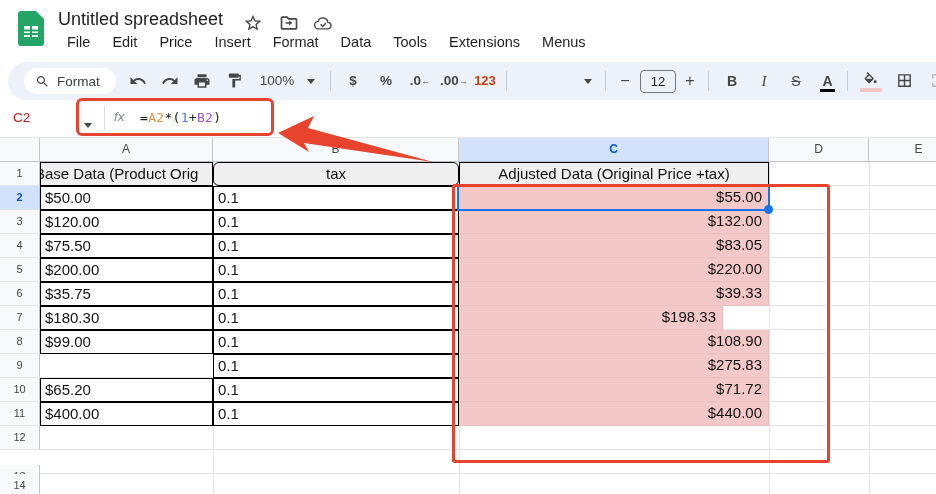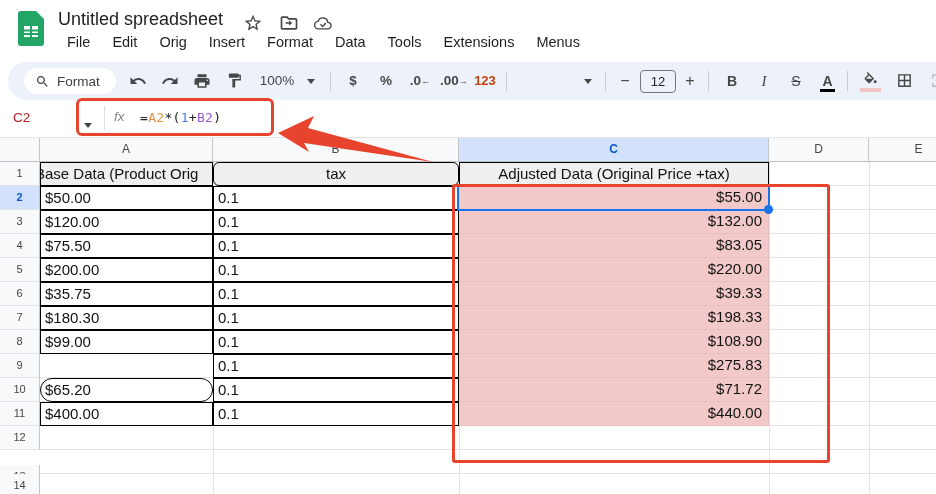--- a/index.html
+++ b/index.html
@@ -73,21 +73,21 @@
     <svg class="abs title-ico" style="left:279px" viewBox="0 0 24 24" fill="#444746">
       <path d="M20 6h-8l-2-2H4c-1.1 0-2 .9-2 2v12c0 1.1.9 2 2 2h16c1.1 0 2-.9 2-2V8c0-1.1-.9-2-2-2zm0 12H4V6h5.17l2 2H20v10zm-8-3v-2H8v-2h4V9l4 3-4 3z"></path>
     </svg>
     <svg class="abs title-ico" style="left:313px" viewBox="0 0 24 24" fill="none" stroke="#444746" stroke-width="1.7">
       <path d="M6.5 19a4.5 4.5 0 0 1-.36-8.99A6 6 0 0 1 17.8 11.2 3.9 3.9 0 0 1 17.6 19z"></path>
       <path d="M9.5 14.2l2 2 3.5-3.6" stroke-linecap="round" stroke-linejoin="round"></path>
     </svg>
     <div class="abs" id="menu-row">
         <div class="menu-item">File</div>
         <div class="menu-item">Edit</div>
-        <div class="menu-item">Orig</div>
+        <div class="menu-item">Price</div>
         <div class="menu-item">Insert</div>
         <div class="menu-item">Format</div>
         <div class="menu-item">Data</div>
         <div class="menu-item">Tools</div>
         <div class="menu-item">Extensions</div>
         <div class="menu-item">Menus</div>
       </div>
   </div>
 
   <div class="abs" id="toolbar">
@@ -218,27 +218,27 @@
       <div class="abs cell bordered" style="left: 213px; top: 96px; width: 246px; height: 24px;">0.1</div>
       <div class="abs cell pink" style="left: 459px; top: 96px; width: 310px; height: 24px;">$83.05</div>
       <div class="abs cell bordered" style="left: 40px; top: 120px; width: 173px; height: 24px;">$200.00</div>
       <div class="abs cell bordered" style="left: 213px; top: 120px; width: 246px; height: 24px;">0.1</div>
       <div class="abs cell pink" style="left: 459px; top: 120px; width: 310px; height: 24px;">$220.00</div>
       <div class="abs cell bordered" style="left: 40px; top: 144px; width: 173px; height: 24px;">$35.75</div>
       <div class="abs cell bordered" style="left: 213px; top: 144px; width: 246px; height: 24px;">0.1</div>
       <div class="abs cell pink" style="left: 459px; top: 144px; width: 310px; height: 24px;">$39.33</div>
       <div class="abs cell bordered" style="left: 40px; top: 168px; width: 173px; height: 24px;">$180.30</div>
       <div class="abs cell bordered" style="left: 213px; top: 168px; width: 246px; height: 24px;">0.1</div>
-      <div class="abs cell pink" style="left: 459px; top: 168px; width: 310px; height: 24px;">$198.33</div>
+      <div class="abs cell pink" style="left: 459px; top: 168px; width: 264px; height: 24px;">$198.33</div>
       <div class="abs cell bordered" style="left: 40px; top: 192px; width: 173px; height: 24px;">$99.00</div>
       <div class="abs cell bordered" style="left: 213px; top: 192px; width: 246px; height: 24px;">0.1</div>
       <div class="abs cell pink" style="left: 459px; top: 192px; width: 310px; height: 24px;">$108.90</div>
       <div class="abs cell bordered" style="left: 213px; top: 216px; width: 246px; height: 24px;">0.1</div>
       <div class="abs cell pink" style="left: 459px; top: 216px; width: 310px; height: 24px;">$275.83</div>
-      <div class="abs cell bordered" style="left: 40px; top: 240px; width: 173px; height: 24px; border-radius: 12px;">$65.20</div>
+      <div class="abs cell bordered" style="left: 40px; top: 240px; width: 173px; height: 24px;">$65.20</div>
       <div class="abs cell bordered" style="left: 213px; top: 240px; width: 246px; height: 24px;">0.1</div>
       <div class="abs cell pink" style="left: 459px; top: 240px; width: 310px; height: 24px;">$71.72</div>
       <div class="abs cell bordered" style="left: 40px; top: 264px; width: 173px; height: 24px;">$400.00</div>
       <div class="abs cell bordered" style="left: 213px; top: 264px; width: 246px; height: 24px;">0.1</div>
       <div class="abs cell pink" style="left: 459px; top: 264px; width: 310px; height: 24px;">$440.00</div>
       <div class="abs" id="sel-ring" style="left: 457px; top: 47px; width: 313px; height: 26px; border: 2px solid rgb(26, 115, 232); box-sizing: border-box;"></div>
       <div class="abs" id="sel-handle" style="width: 9px; height: 9px; border-radius: 50%; background: rgb(26, 115, 232); left: 764px; top: 67px;"></div>
     </div>
 
   <div class="abs anno-box" style="left:76px;top:98px;width:198px;height:38px;border-radius:6px;"></div>

